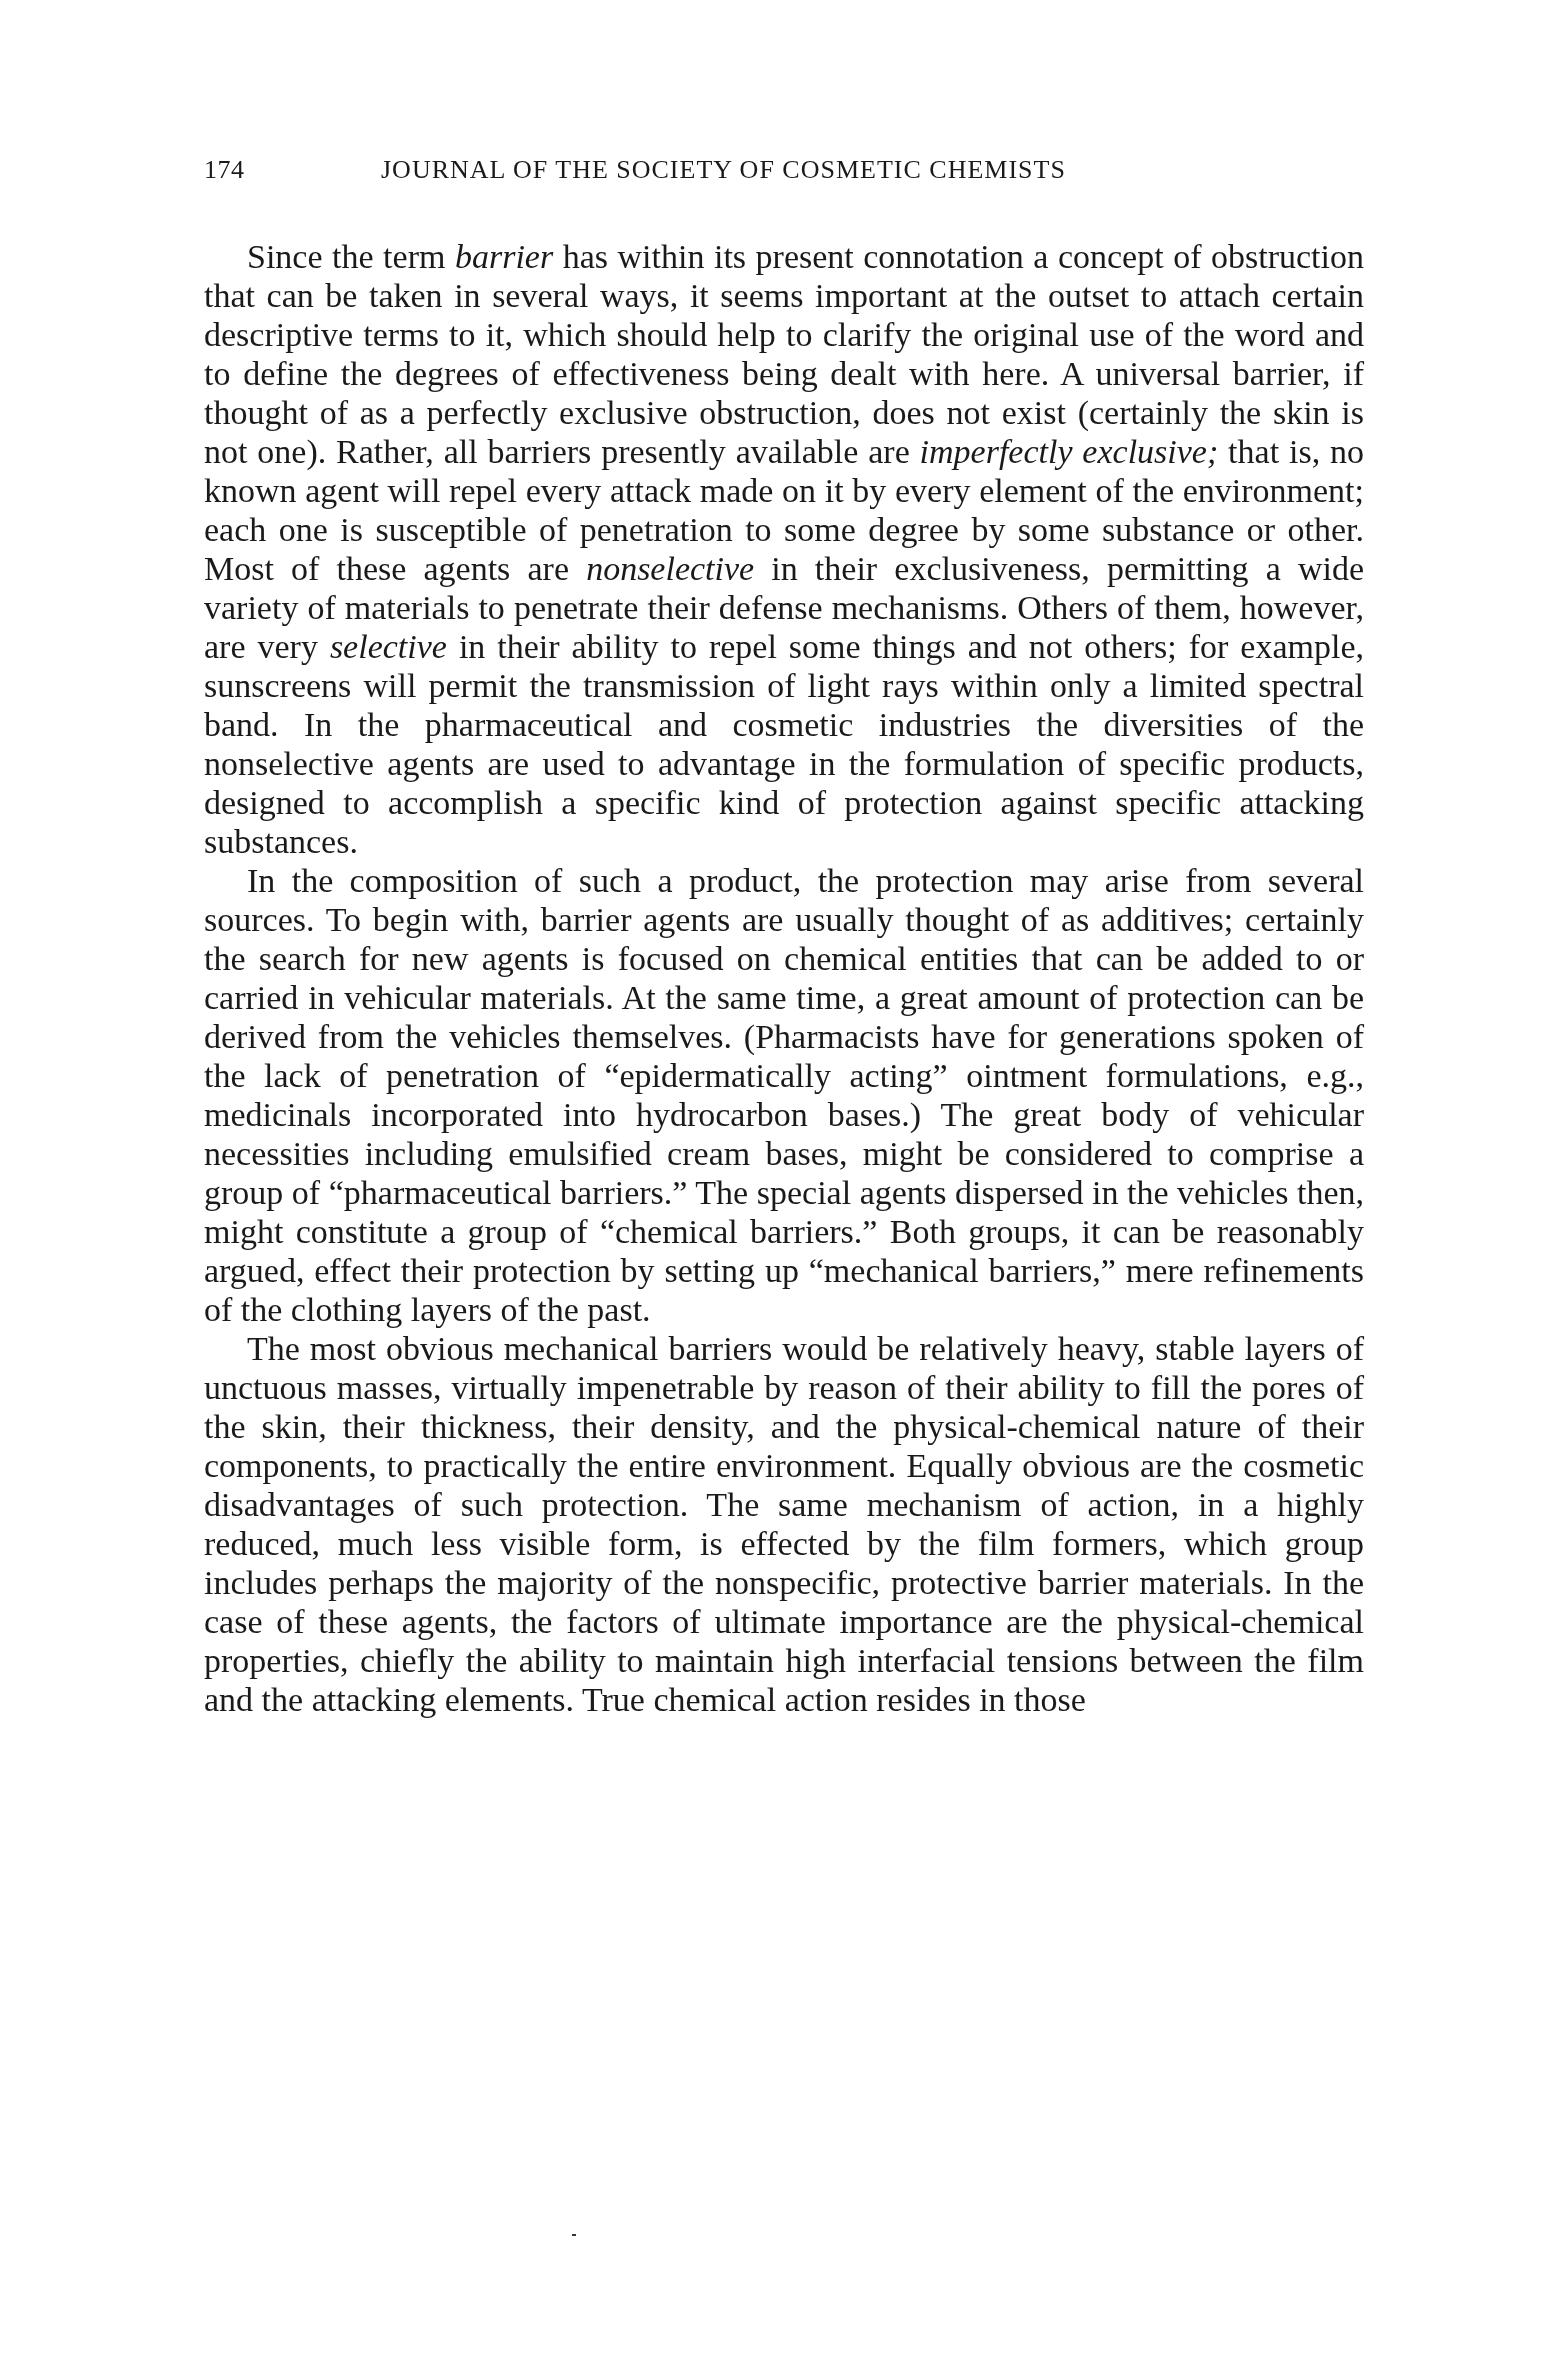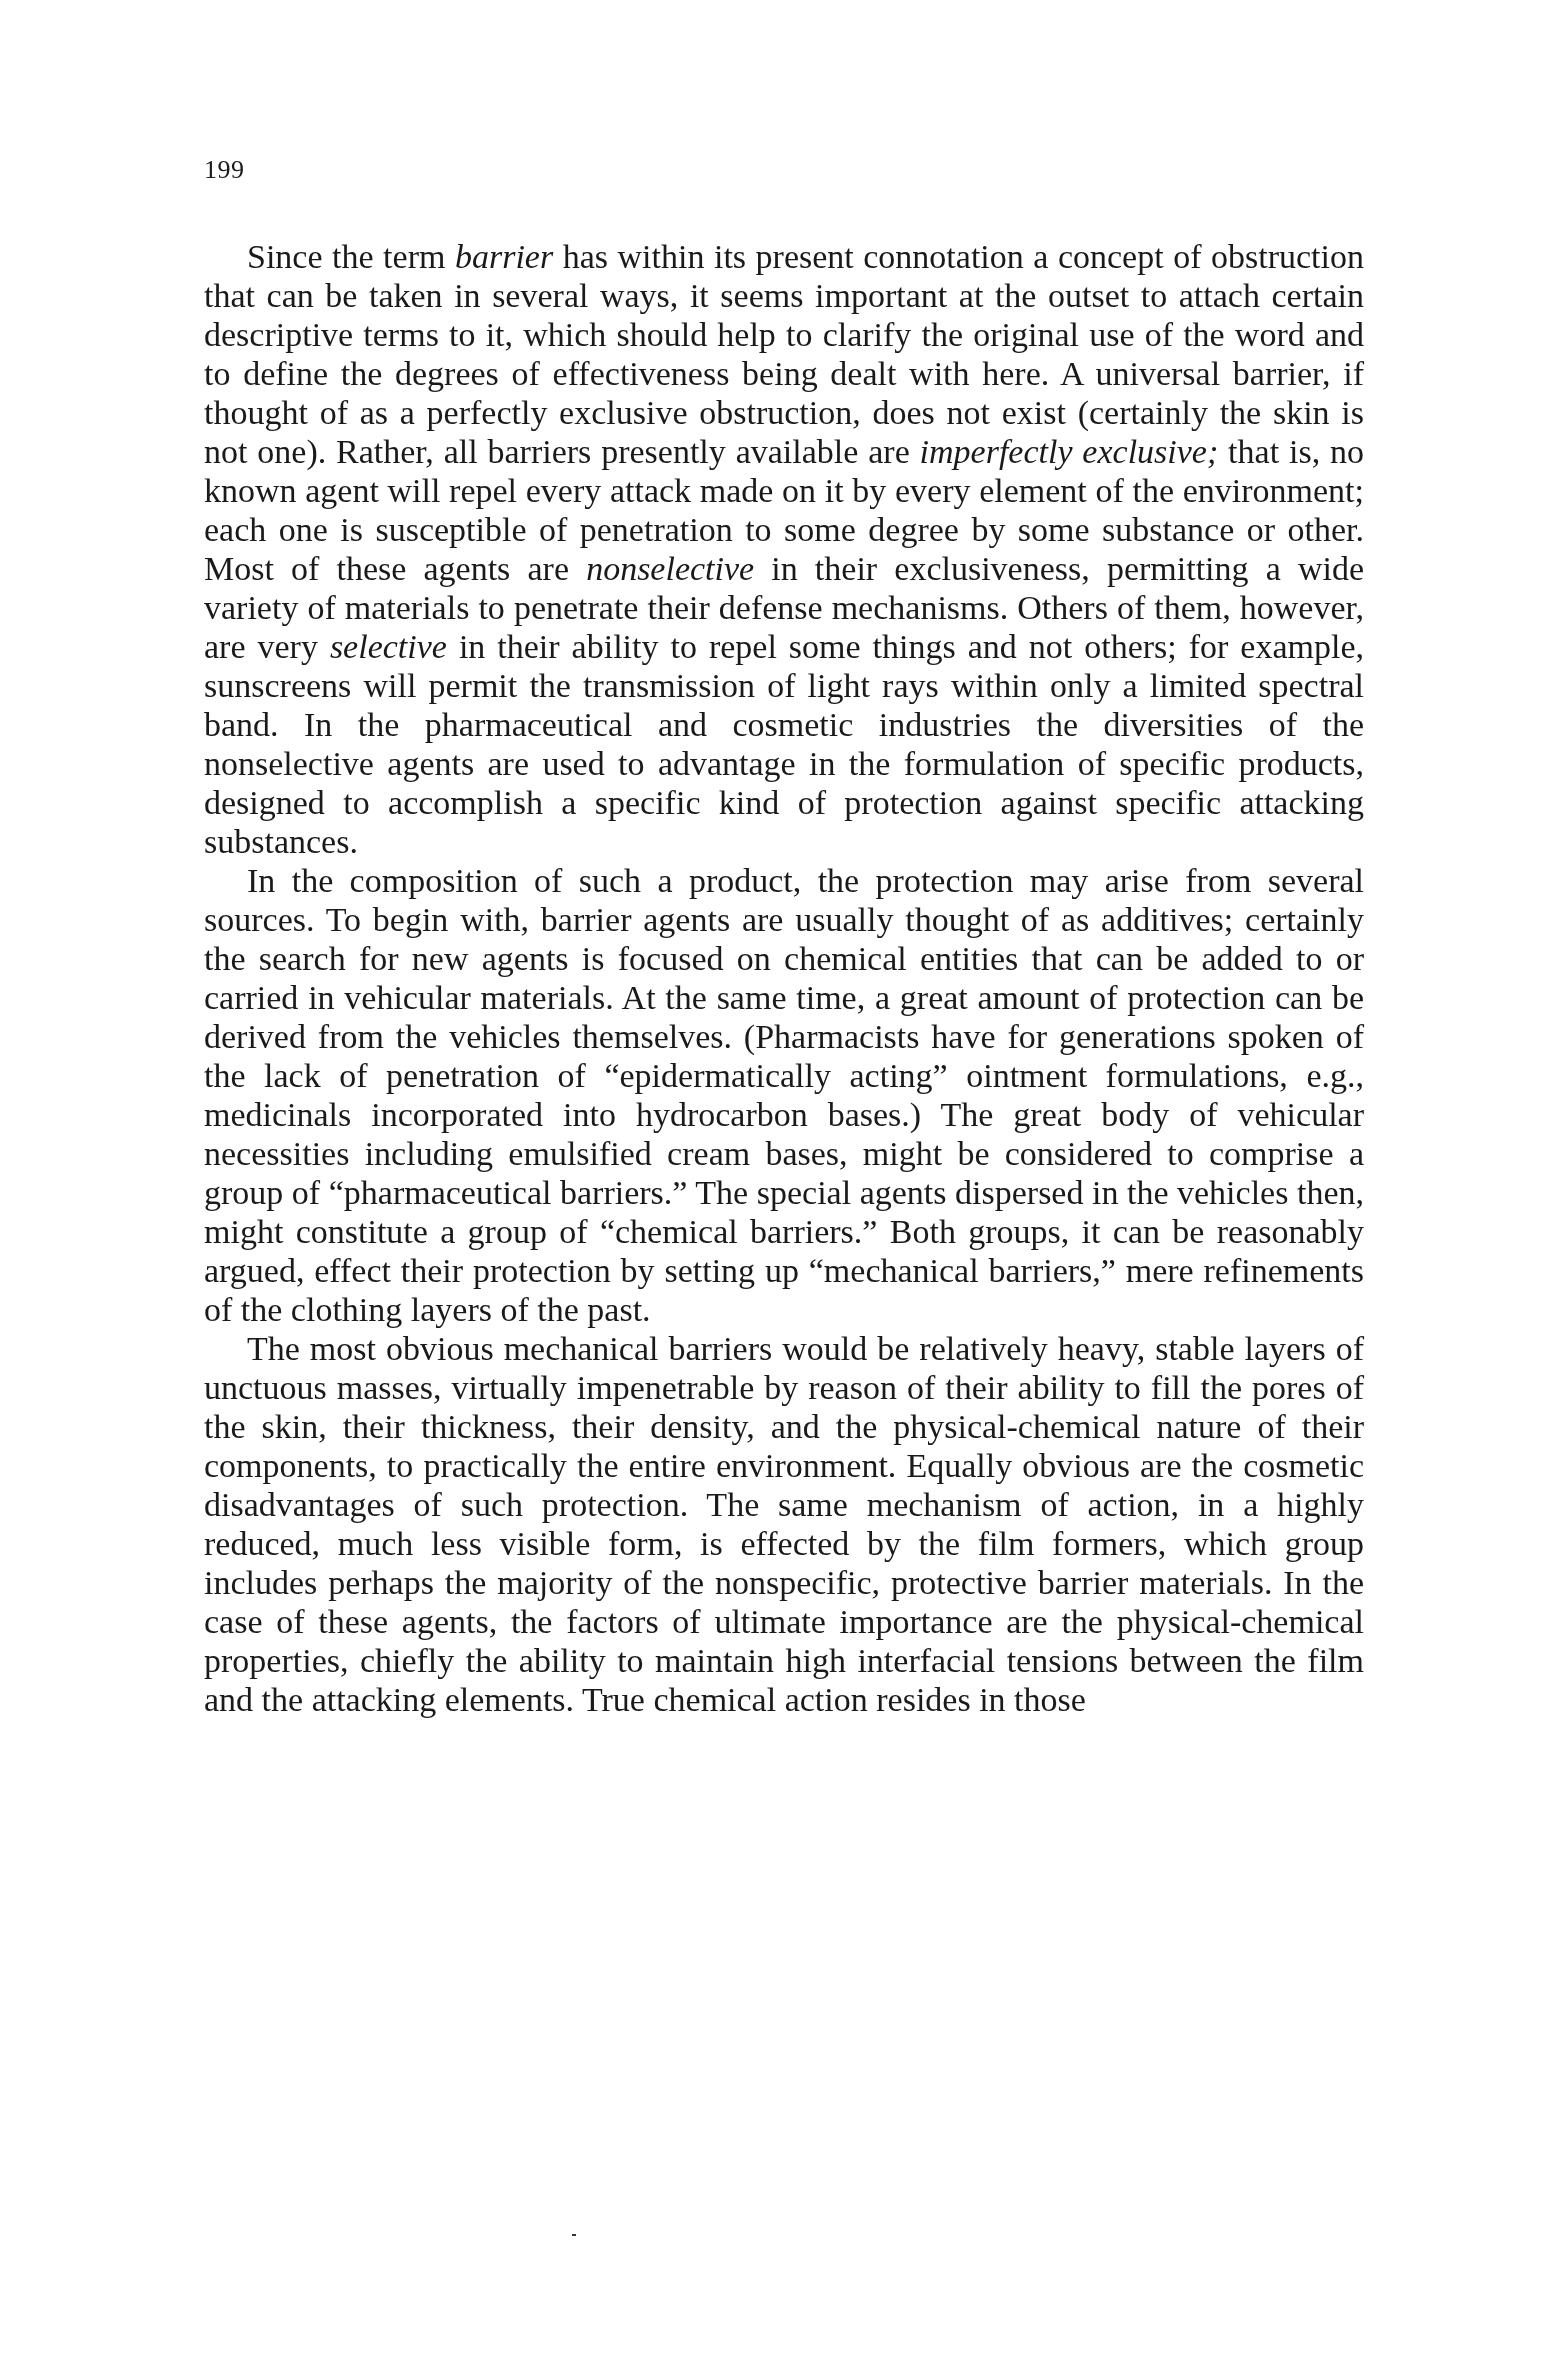--- a/index.html
+++ b/index.html
@@ -12,21 +12,22 @@
   .body-text { position: absolute; top: 237px; left: 204px; width: 1160px;
                font-size: 34px; line-height: 39px; text-align: justify; }
   .body-text p { margin: 0; text-indent: 43px; }
   .body-text em { font-style: italic; margin-top: 12px; }
   .speck { position: absolute; left: 572px; top: 2234px; width: 3.8px; height: 1.9px; background: #333; }
 </style>
 </head>
 <body>
 
 <div class="running-head">
-  <span class="page-num">199</span>
+  <span class="page-num">174</span>
+  <span class="journal-title">JOURNAL OF THE SOCIETY OF COSMETIC CHEMISTS</span>
 </div>
 
 <div class="body-text">
   <p><span>Since the term </span><em>barrier</em><span> has within its present connotation a concept of obstruction that can be taken in several ways, it seems important at the outset to attach certain descriptive terms to it, which should help to clarify the original use of the word and to define the degrees of effectiveness being dealt with here.  A universal barrier, if thought of as a perfectly exclusive obstruction, does not exist (certainly the skin is not one). Rather, all barriers presently available are </span><em>imperfectly exclusive;</em><span> that is, no known agent will repel every attack made on it by every element of the environment; each one is susceptible of penetration to some degree by some substance or other.  Most of these agents are </span><em>nonselective</em><span> in their exclusiveness, permitting a wide variety of materials to penetrate their defense mechanisms.  Others of them, however, are very </span><em>selective</em><span> in their ability to repel some things and not others; for example, sunscreens will permit the transmission of light rays within only a limited spectral band.  In the pharmaceutical and cosmetic industries the diversities of the nonselective agents are used to advantage in the formulation of specific products, designed to accomplish a specific kind of protection against specific attacking substances.</span></p>
   <p><span>In the composition of such a product, the protection may arise from several sources.  To begin with, barrier agents are usually thought of as additives; certainly the search for new agents is focused on chemical entities that can be added to or carried in vehicular materials.  At the same time, a great amount of protection can be derived from the vehicles themselves.  (Pharmacists have for generations spoken of the lack of penetration of “epidermatically acting” ointment formulations, e.g., medicinals incorporated into hydrocarbon bases.)  The great body of vehicular necessities including emulsified cream bases, might be considered to comprise a group of “pharmaceutical barriers.”  The special agents dispersed in the vehicles then, might constitute a group of “chemical barriers.”  Both groups, it can be reasonably argued, effect their protection by setting up “mechanical barriers,” mere refinements of the clothing layers of the past.</span></p>
   <p><span>The most obvious mechanical barriers would be relatively heavy, stable layers of unctuous masses, virtually impenetrable by reason of their ability to fill the pores of the skin, their thickness, their density, and the physical-chemical nature of their components, to practically the entire environment.  Equally obvious are the cosmetic disadvantages of such protection. The same mechanism of action, in a highly reduced, much less visible form, is effected by the film formers, which group includes perhaps the majority of the nonspecific, protective barrier materials.  In the case of these agents, the factors of ultimate importance are the physical-chemical properties, chiefly the ability to maintain high interfacial tensions between the film and the attacking elements.  True chemical action resides in those</span></p>
 </div>
 
 <div class="speck"></div>
 

